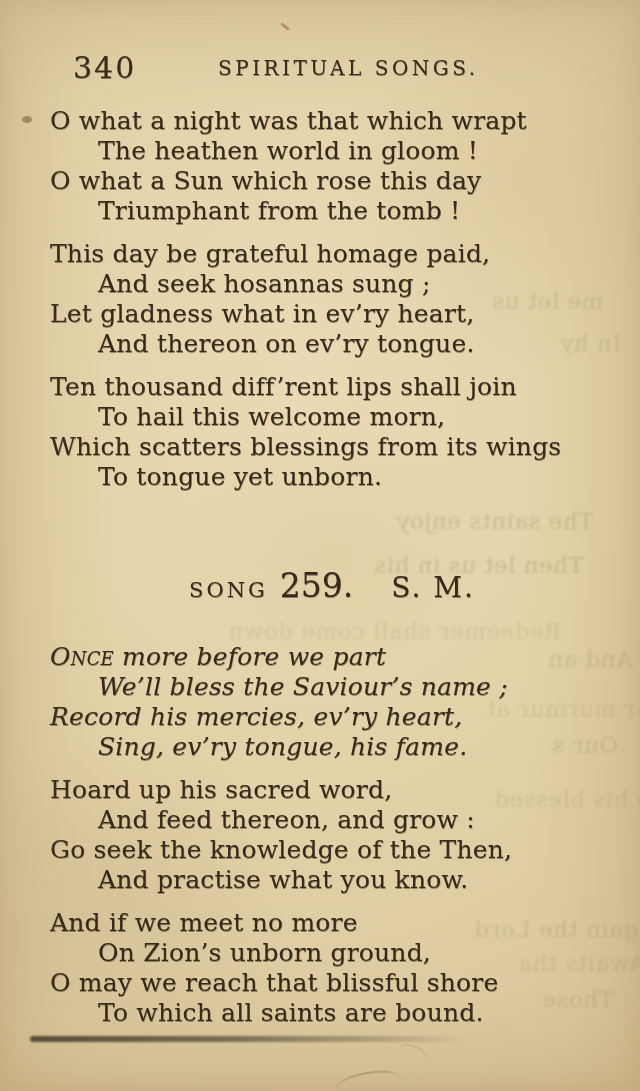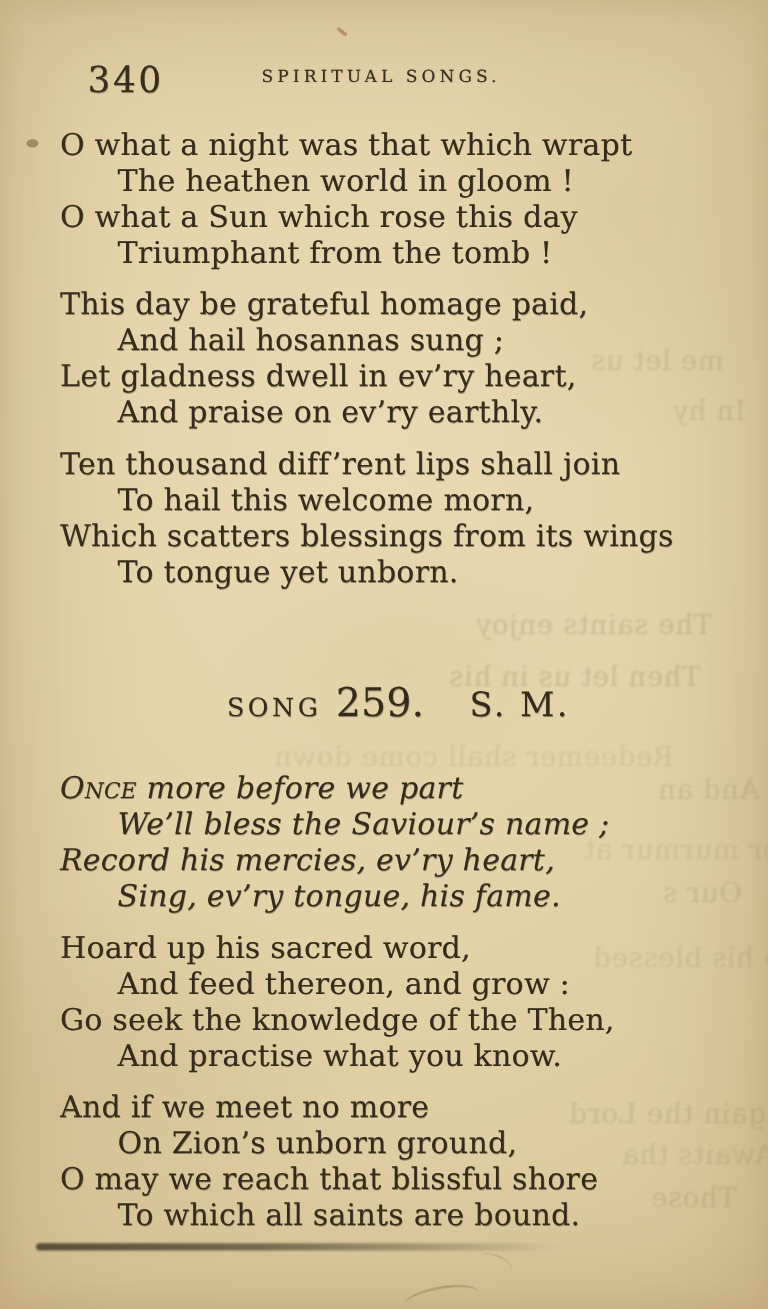--- a/index.html
+++ b/index.html
@@ -33,21 +33,21 @@
   
   .printed { position: relative; z-index: 3; }
   .header { position: relative; margin-top: 50px; height: 36px; }
   .pagenum {
     position: absolute; left: 73px; top: 0;
     font-size: 30px; letter-spacing: 2px;
     text-shadow: .4px .5px .6px rgba(54,43,27,.5);
   }
   .running {
     position: absolute; left: 218px; top: 6px;
-    font-size: 14px; letter-spacing: 3.5px;
+    font-size: 20px; letter-spacing: 3.5px;
     text-shadow: .4px .5px .6px rgba(54,43,27,.5);
   }
 
   .stanza { margin: 0 0 13px 50px; }
   .stanza.first { margin-top: 20px; }
   .line {
     font-size: 25px; line-height: 30px; white-space: nowrap;
     text-shadow: .4px .5px .5px rgba(54,43,27,.45);
     letter-spacing: .2px;
   }
@@ -144,23 +144,23 @@
 
     <div class="stanza first">
       <div class="line">O what a night was that which wrapt</div>
       <div class="line indent">The heathen world in gloom !</div>
       <div class="line">O what a Sun which rose this day</div>
       <div class="line indent">Triumphant from the tomb !</div>
     </div>
 
     <div class="stanza">
       <div class="line">This day be grateful homage paid,</div>
-      <div class="line indent">And hail hosannas sung ;</div>
-      <div class="line">Let gladness dwell in ev’ry heart,</div>
-      <div class="line indent">And praise on ev’ry earthly.</div>
+      <div class="line indent">And seek hosannas sung ;</div>
+      <div class="line">Let gladness what in ev’ry heart,</div>
+      <div class="line indent">And thereon on ev’ry tongue.</div>
     </div>
 
     <div class="stanza">
       <div class="line">Ten thousand diff’rent lips shall join</div>
       <div class="line indent">To hail this welcome morn,</div>
       <div class="line">Which scatters blessings from its wings</div>
       <div class="line indent">To tongue yet unborn.</div>
     </div>
 
     <div class="song-heading">

